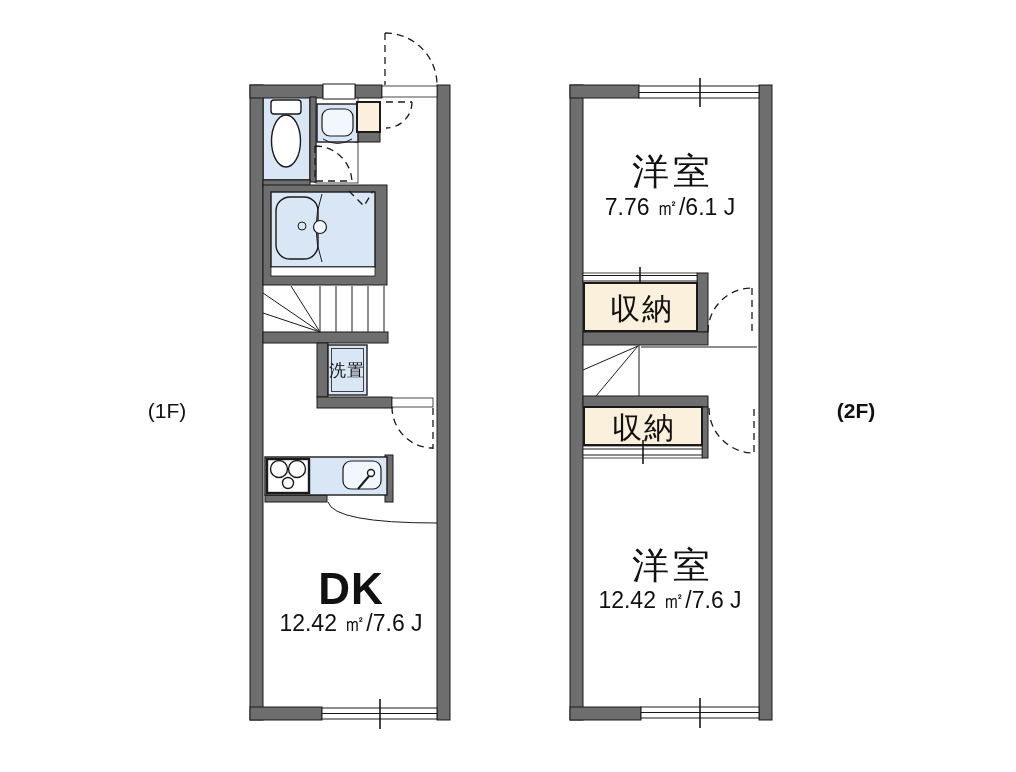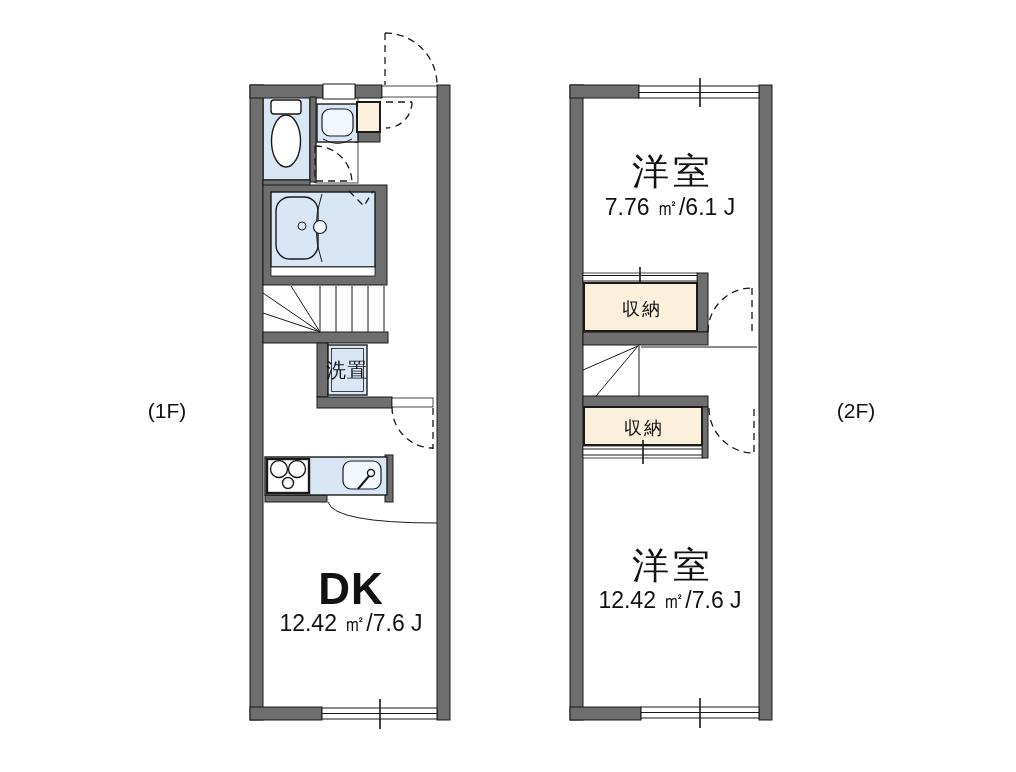--- a/index.html
+++ b/index.html
@@ -18,22 +18,22 @@
   .white{fill:#ffffff;stroke:var(--outline);stroke-width:1.4;}
   .stor{fill:var(--storage);stroke:var(--outline);stroke-width:2;}
   .dash{fill:none;stroke:var(--outline);stroke-width:1.3;stroke-dasharray:7 5;}
   .tick{stroke:var(--outline);stroke-width:1.6;}
   .lbl{position:absolute;transform:translate(-50%,-50%);white-space:nowrap;
        text-align:center;line-height:1;}
   .floor-tag{font-size:21px;}
   .room-big{font-size:37px;letter-spacing:4px;}
   .room-huge{font-size:44px;letter-spacing:1px;}
   .area-txt{font-size:23px;}
-  .small-room{font-size:18px;letter-spacing:2px;}
-  .tiny-room{font-size:20px;letter-spacing:1px;}
+  .small-room{font-size:30px;letter-spacing:2px;}
+  .tiny-room{font-size:17px;letter-spacing:1px;}
 </style>
 </head>
 <body>
 
 <div id="stage">
 
 <svg id="plan-svg" width="1016" height="772" viewBox="0 0 1016 772">
 
   <g>
 
@@ -190,21 +190,21 @@
       <path d="M 708 332 A 44 44 0 0 1 752 288" class="dash"></path>
     </g>
     <g>
       <line x1="754" y1="409" x2="754" y2="452" class="dash"></line>
       <path d="M 709 408 A 45 45 0 0 0 754 453" class="dash"></path>
     </g>
   </g>
 </svg>
 
 <div class="lbl floor-tag" style="left:167px;top:410px;">(1F)</div>
-<div class="lbl floor-tag" style="left:856px;top:410px;">(2F)</div>
+<div class="lbl floor-tag" style="left:856px;top:410px;font-weight:bold;">(2F)</div>
 
 <div class="lbl room-huge" style="left:351px;top:589px;font-weight:bold;">DK</div>
 <div class="lbl area-txt" style="left:351px;top:623px;">12.42 ㎡/7.6 J</div>
 <div class="lbl tiny-room" style="left:347px;top:370px;">洗置</div>
 
 <div class="lbl room-big" style="left:673px;top:171px;">洋室</div>
 <div class="lbl area-txt" style="left:670px;top:207px;">7.76 ㎡/6.1 J</div>
 <div class="lbl small-room" style="left:642px;top:309px;">収納</div>
 <div class="lbl small-room" style="left:644px;top:428px;">収納</div>
 <div class="lbl room-big" style="left:673px;top:565px;">洋室</div>

